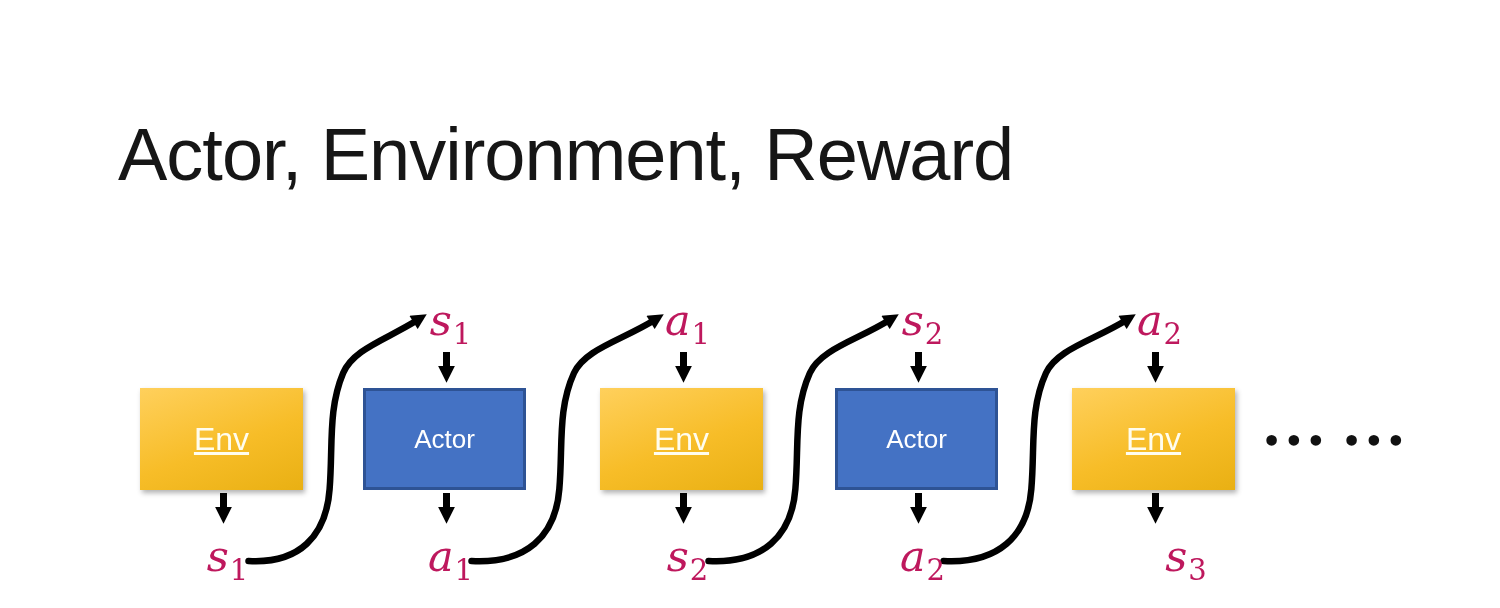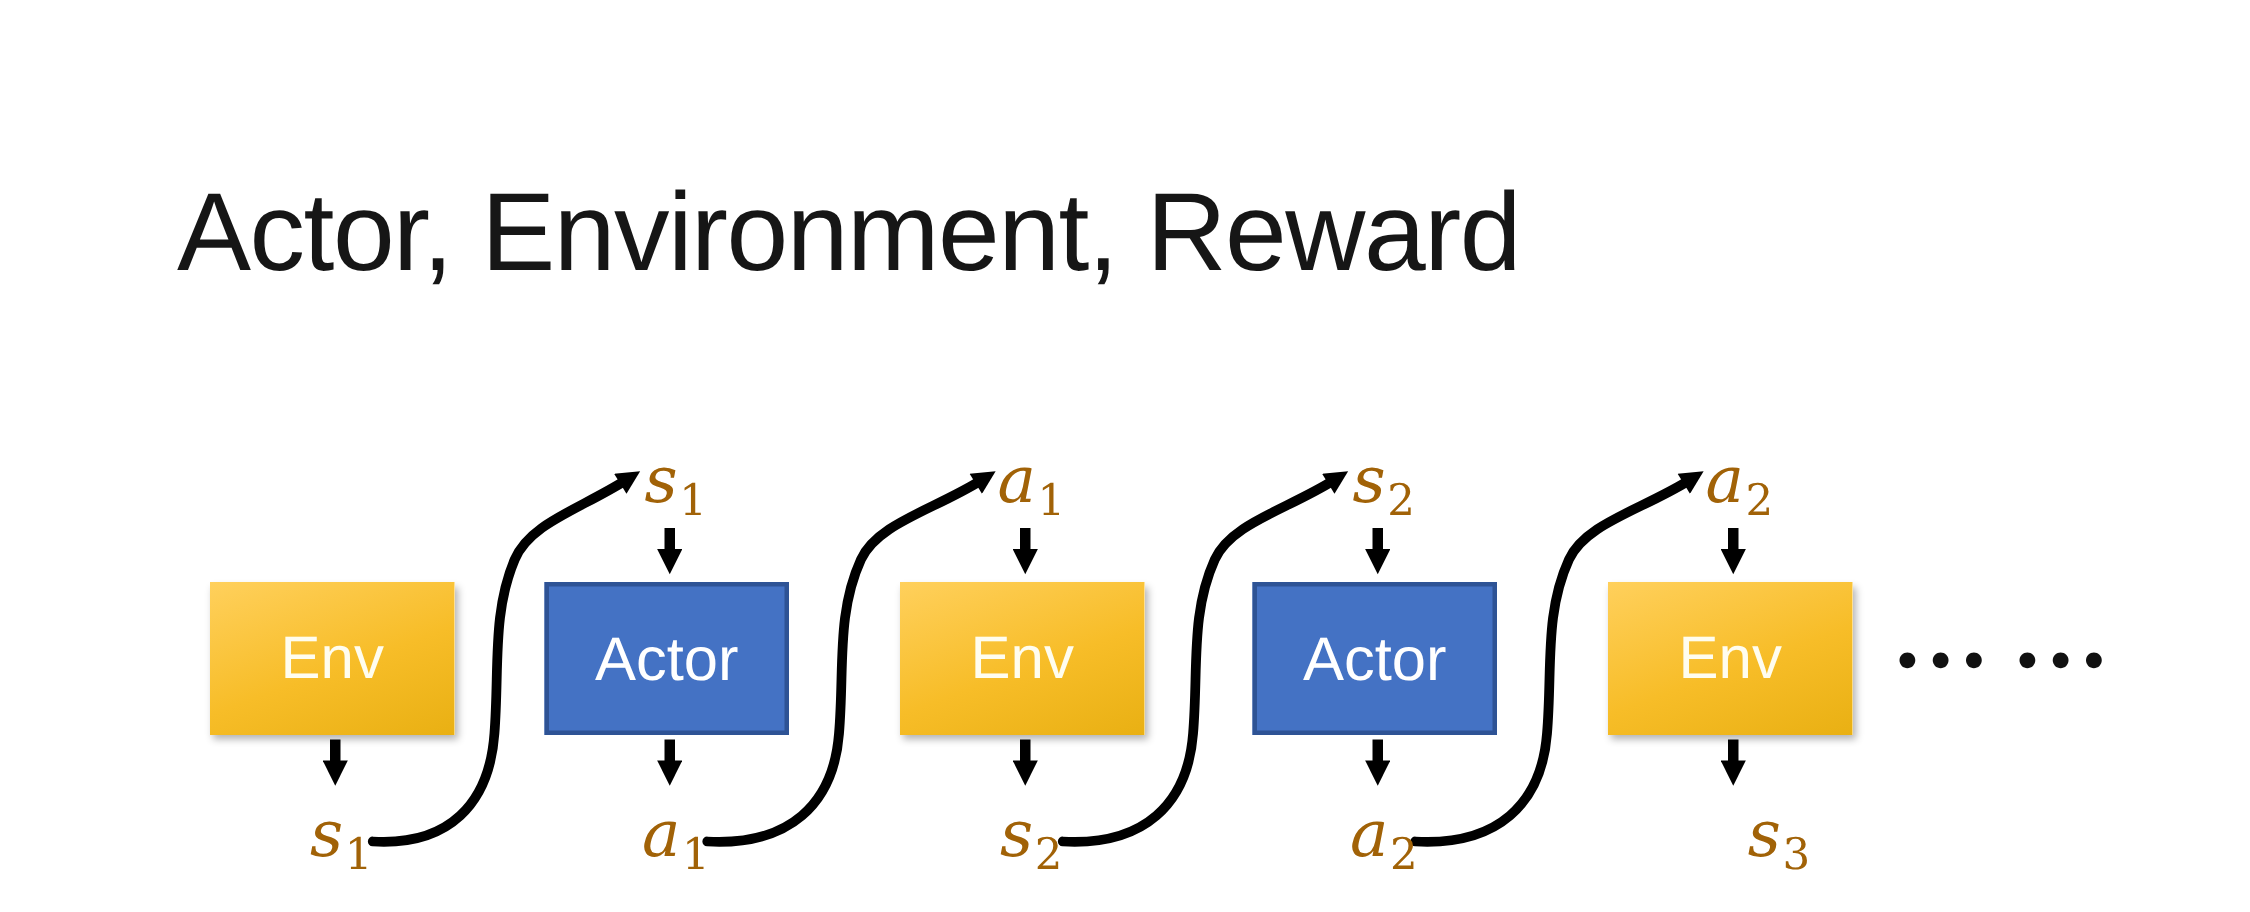--- a/index.html
+++ b/index.html
@@ -18,31 +18,32 @@
   .diagram { position:absolute; inset:0; }
   #arrow-layer { position:absolute; left:0; top:0; width:1500px; height:608px; }
   .node {
     position:absolute; display:flex; align-items:center; justify-content:center;
     box-sizing:border-box;
   }
   .node.env {
     background: linear-gradient(160deg, var(--env-top,#FFD05C) 0%, #F7BD28 55%, var(--env-bottom,#E9B013) 100%);
     box-shadow: 2px 3px 5px rgba(0,0,0,0.30);
     color: var(--env-text,#FFFDEF);
-    font-size:40px;
+    font-size:32px;
+    text-decoration:underline;
   }
   .node.actor {
     background: var(--actor-fill,#4472C4);
     border: 3px solid var(--actor-border,#2E5395);
     color: var(--actor-text,#FFFFFF);
-    font-size:41px;
+    font-size:26px;
   }
   .math-label {
     position:absolute; transform:translate(-50%,-50%);
-    font-family:"DejaVu Serif", serif; font-size:43px; color:#a16207;
+    font-family:"DejaVu Serif", serif; font-size:43px; color:#be185d;
     white-space:nowrap; line-height:1;
   }
   .math-label i { font-style:italic; }
   .math-label sub {
     font-style:normal; font-size:29px; line-height:1;
     vertical-align:-9px; margin-left:1px;
   }
   .dots {
     position:absolute; left:1262px; top:424px;
     font-family:"DejaVu Sans", sans-serif;

